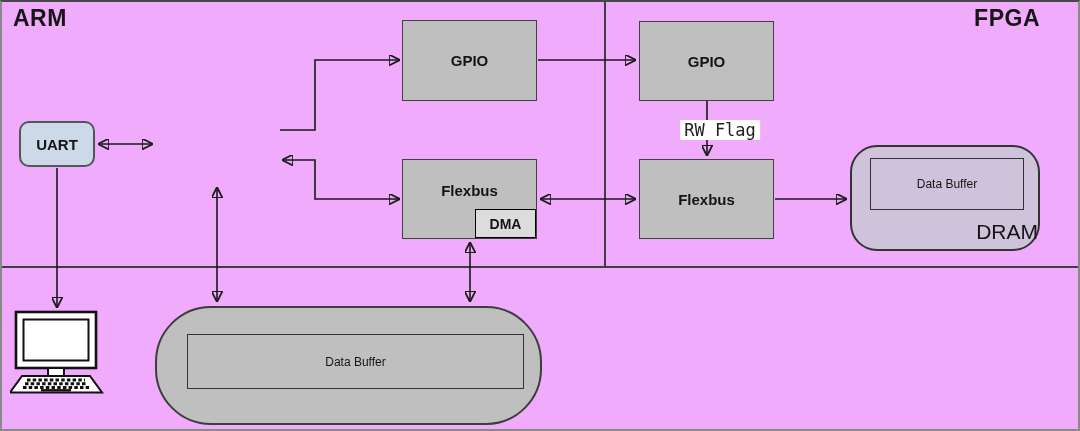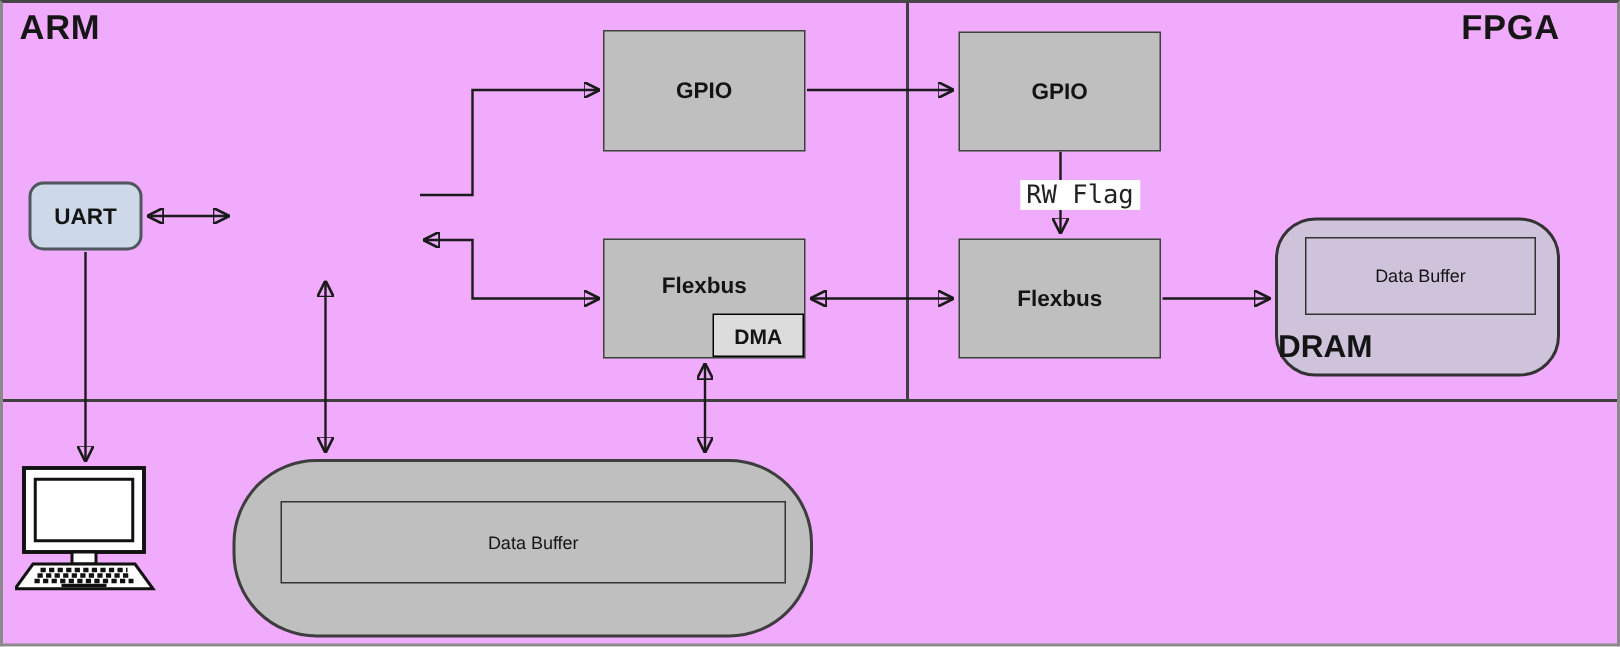--- a/index.html
+++ b/index.html
@@ -105,23 +105,23 @@
     align-items: center;
     justify-content: center;
     border: 1.2px solid #333333;
     font-size: 12px;
     font-weight: 400;
     color: #141414;
   }
   .big-label {
     position: absolute;
     left: 0; width: 100%;
-    text-align: left;
+    text-align: right;
     font-size: 21px;
-    font-weight: 700;
+    font-weight: 400;
     color: #141414;
   }
 
   .rw-flag {
     position: absolute;
     left: 718px; top: 128px;
     transform: translate(-50%, -50%);
     background: #ffffff;
     padding: 0 4px;
     font-family: "DejaVu Sans Mono", monospace;

